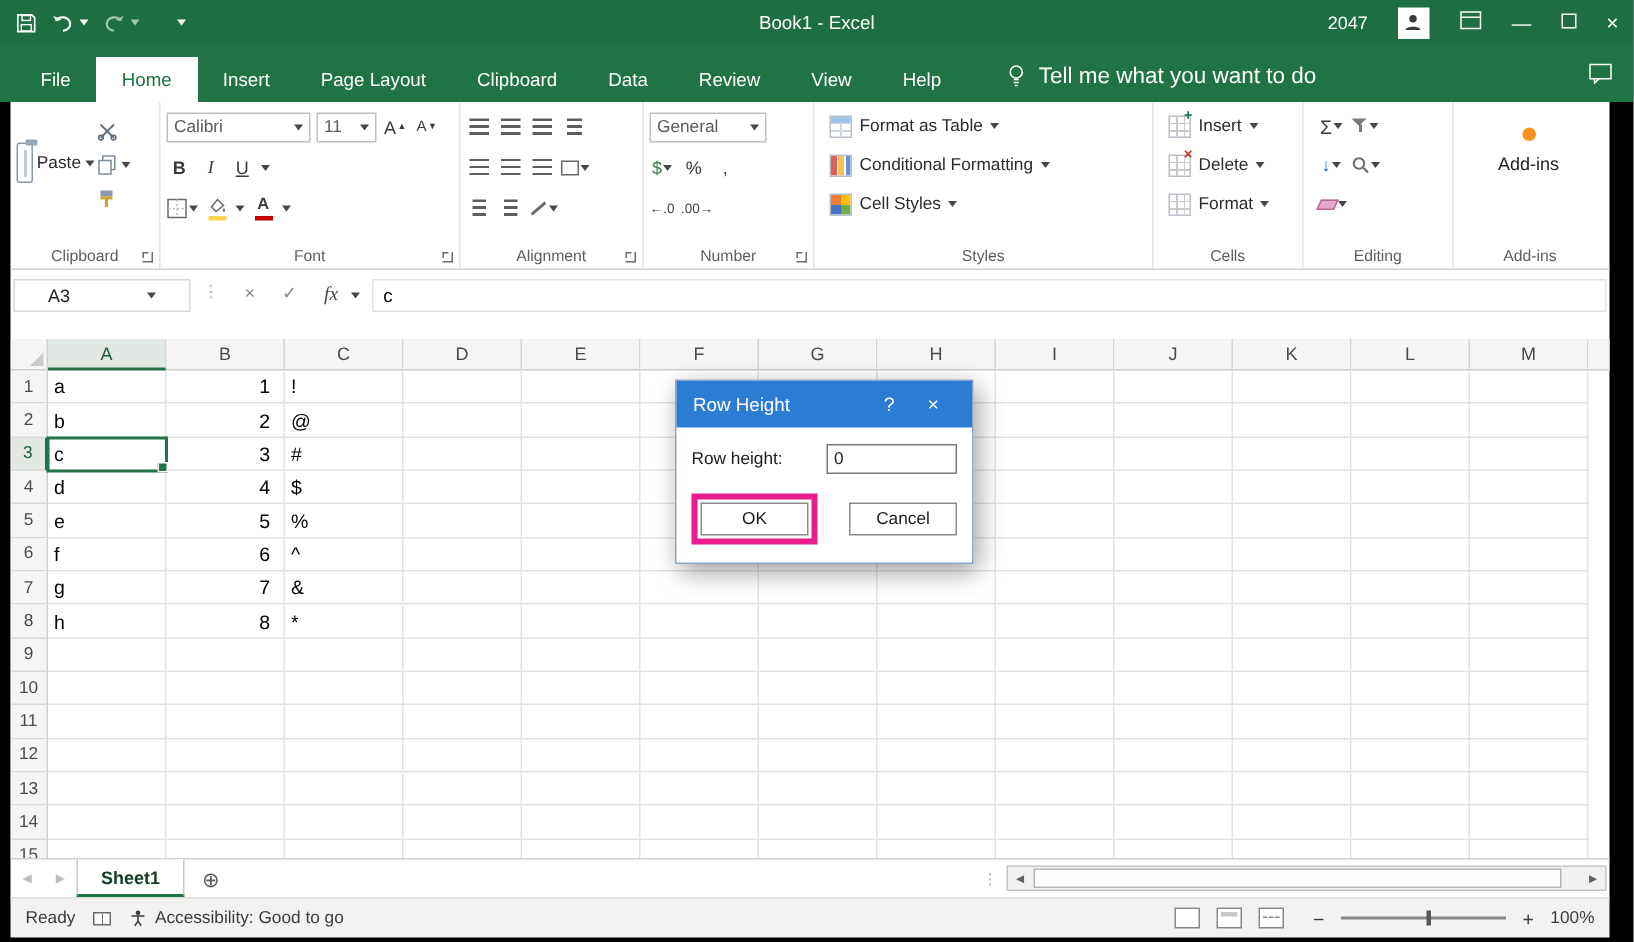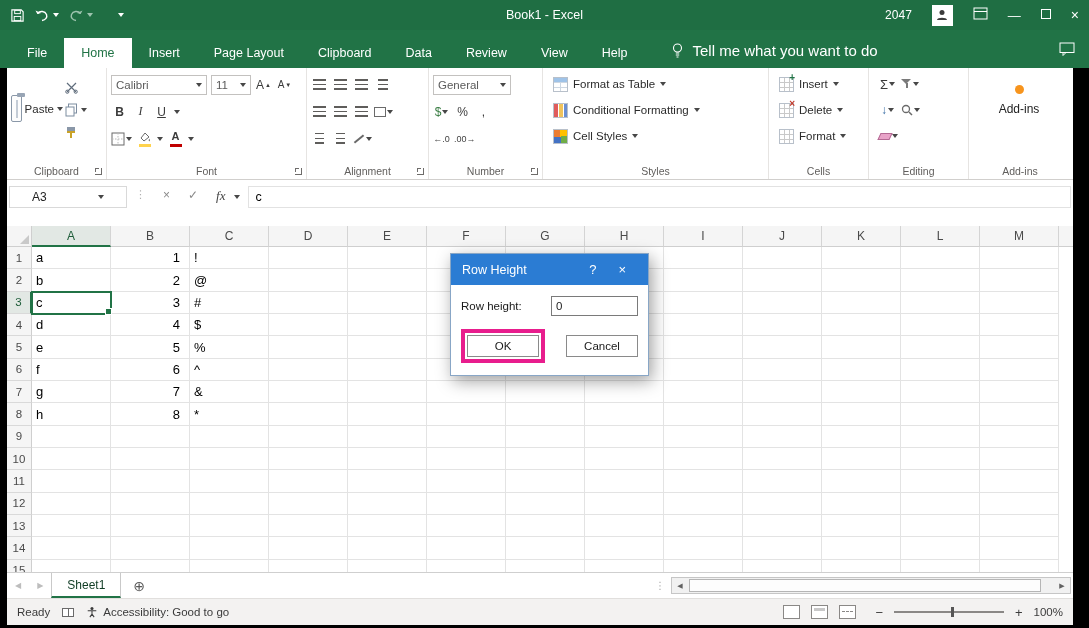--- a/index.html
+++ b/index.html
@@ -98,21 +98,21 @@
   .dlabel{font-size:11.5px;color:#1a1a1a}
   .dinput{width:87px;height:20px;border:1px solid #7a7a7a;font-size:11.5px;padding:0 4px;display:flex;align-items:center;margin-left:auto;background:#fff}
   .dbuttons{display:flex;justify-content:space-between;align-items:center;margin-top:13px}
   .okwrap{border:4px solid #e81d8d;padding:2px;background:#fff}
   .dbtn{width:72px;height:22px;border:1px solid #8a8a8a;background:#fff;font-size:11.5px;display:flex;align-items:center;justify-content:center;color:#1a1a1a}
 
   
   .sheetbar{position:absolute;left:7px;top:572px;width:1066px;height:26px;background:#fff;border-top:1px solid #cfcfcf;display:flex;align-items:center}
   .navarr{color:#7a7a7a;font-size:8px;padding:0 8px}
   .navarr.dim{color:#bdbdbd}
-  .stab{height:100%;padding:0 15px;display:flex;align-items:center;font-weight:normal;font-size:12px;color:#103c24;background:#fff;border-left:1px solid #c9c9c9;border-right:1px solid #c9c9c9;border-bottom:2px solid #217346}
+  .stab{height:100%;padding:0 15px;display:flex;align-items:center;font-weight:bold;font-size:12px;color:#103c24;background:#fff;border-left:1px solid #c9c9c9;border-right:1px solid #c9c9c9;border-bottom:2px solid #217346}
   .addsheet{font-size:14px;color:#595959;padding:0 12px}
   .sdots{color:#a9a9a9;font-size:10px;margin-left:auto;padding-right:6px}
   .hscroll{display:flex;align-items:center;height:17px;width:400px;border:1px solid #c6c6c6;background:#f1f1f1;margin-right:2px}
   .harrow{width:16px;text-align:center;font-size:7px;color:#616161;flex:none}
   .hthumb{height:13px;margin:0 1px;background:#fdfdfd;border:1px solid #b5b5b5;width:352px;flex:none}
 
   
   .statusbar{position:absolute;left:7px;top:598px;width:1066px;height:27px;background:#f3f2f1;border-top:1px solid #e1dfdd;display:flex;align-items:center;font-size:11.5px;color:#3b3b3b;padding:0 10px;gap:12px}
   .sb-right{margin-left:auto;display:flex;align-items:center;gap:11px}
   .viewic{width:17px;height:14px;border:1px solid #8a8886;background:#fff;position:relative}

